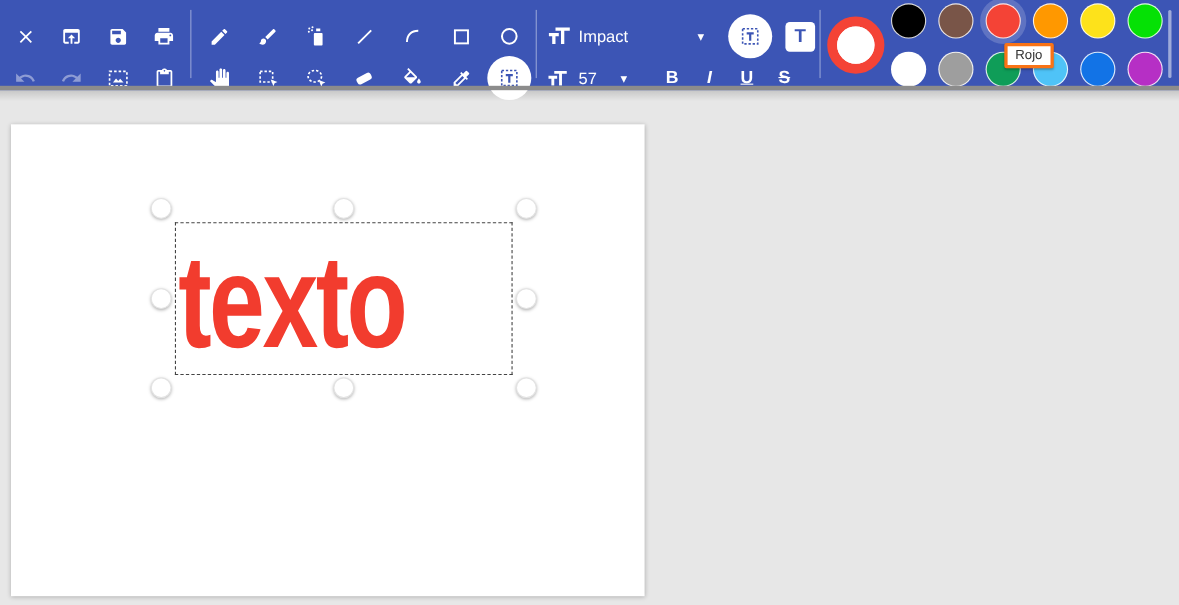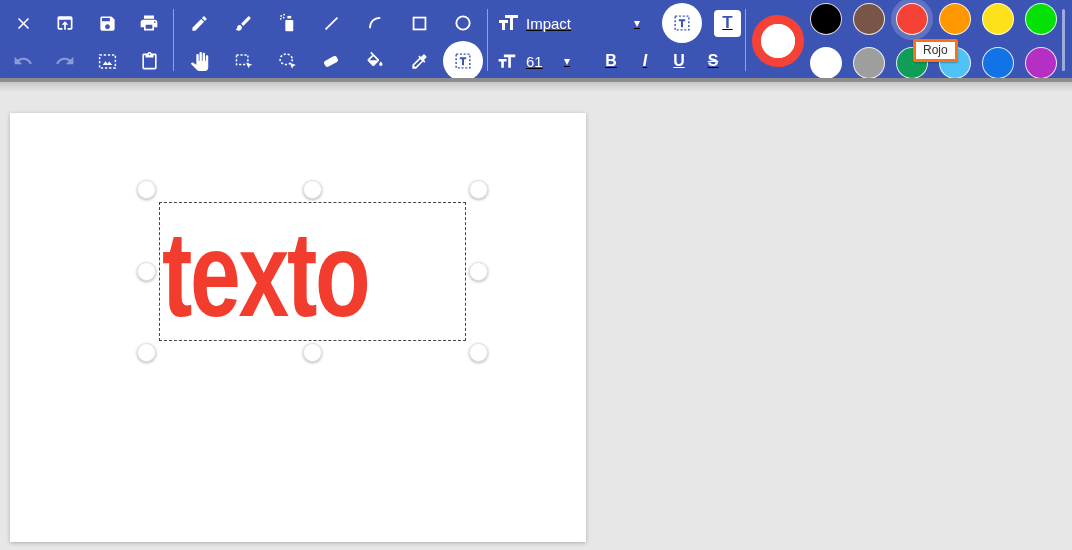--- a/index.html
+++ b/index.html
@@ -9,21 +9,21 @@
 
   
   .toolbar { position:absolute; left:0; top:0; width:1072px; height:82px;
              background:#3c55b5; z-index:5; }
   .toolbar-strip { position:absolute; left:0; bottom:0; width:100%; height:4px;
                    background:#8c8c8c; }
   .tb-divider { position:absolute; top:9px; width:1px; height:62px;
                 background:rgba(255,255,255,.45); }
   .tb-scroll-end { position:absolute; top:9px; left:1062px; width:3px; height:62px;
                    background:rgba(255,255,255,.5); border-radius:2px; }
-  .tgroup { position:absolute; top:0; height:78px; padding-top:4px;text-decoration:underline; }
+  .tgroup { position:absolute; top:0; height:78px; padding-top:14px; }
   .trow { height:38px; display:flex; align-items:center; }
   .tbtn { display:flex; align-items:center; justify-content:center;
           background:transparent; border:none; cursor:pointer; }
   .tbtn svg { display:block; }
   .ticon { fill:#ffffff; }
   .disabled { opacity:.42; }
 
   .g-file { left:2px; width:172px; }
   .g-file .tbtn { width:42px; height:36px; }
   .g-tools { left:174px; width:314px; padding-left:3px; }
@@ -248,21 +248,21 @@
             <rect x="4.5" y="4.5" width="15" height="15" fill="none" stroke="#3c55b5" stroke-width="1.6" stroke-dasharray="2.3 1.8"></rect>
             <path class="ticon" d="M8.5 8h7v2.2h-2.4V16.5h-2.2v-6.3H8.5z"></path>
           </svg>
         </span>
         <span class="solidT" style="margin-left:12px">T</span>
       </div>
       <div class="trow">
         <svg class="ticon" width="21" height="21" viewBox="0 0 24 24" style="margin-right:9px">
             <path d="M9 4v3h5v12h3V7h5V4H9zm-6 8h3v7h3v-7h3V9H3v3z"></path>
           </svg>
-        <span class="size-label">61</span>
+        <span class="size-label">57</span>
         <span class="caret">▾</span>
         <button class="fmt-btn" style="margin-left:16px">B</button>
         <button class="fmt-btn fmt-italic">I</button>
         <button class="fmt-btn fmt-underline">U</button>
         <button class="fmt-btn fmt-strike">S</button>
       </div>
     </div>
 
     <div class="tb-divider" style="left:745px"></div>
 

